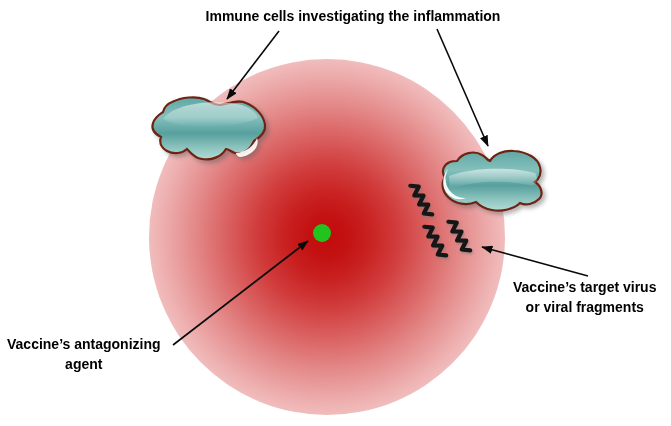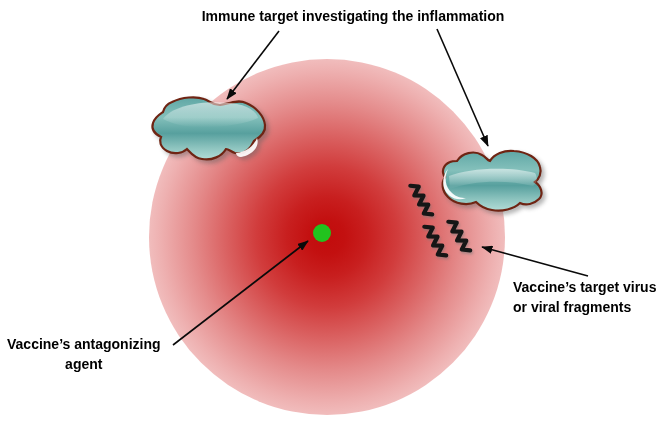--- a/index.html
+++ b/index.html
@@ -55,21 +55,21 @@
     white-space: nowrap;
   }
   .label-agent {
     left: 7px;
     top: 335px;
     text-align: center;
   }
   .label-virus {
     left: 513px;
     top: 278px;
-    text-align: left;
+    text-align: center;
   }
 </style>
 </head>
 <body>
 
 <div class="stage">
 
   <div class="inflammation"></div>
 
   <svg class="overlay" width="671" height="426" viewBox="0 0 671 426">
@@ -148,21 +148,21 @@
     <circle cx="322" cy="233" r="9" fill="#22c31e"></circle>
 
     <g stroke="#0a0a0a" stroke-width="1.6" fill="none">
       <line x1="279" y1="31" x2="227" y2="99" marker-end="url(#ah)"></line>
       <line x1="437" y1="29" x2="488" y2="146" marker-end="url(#ah)"></line>
       <line x1="173" y1="345" x2="308" y2="241" marker-end="url(#ah)"></line>
       <line x1="588" y1="276" x2="482" y2="247" marker-end="url(#ah)"></line>
     </g>
   </svg>
 
-  <div class="label label-title">Immune target investigating the inflammation</div>
+  <div class="label label-title">Immune cells investigating the inflammation</div>
 
   <div class="label label-agent">Vaccine’s antagonizing
 agent</div>
 
   <div class="label label-virus">Vaccine’s target virus
 or viral fragments</div>
 
 </div>
 
 </body></html>

